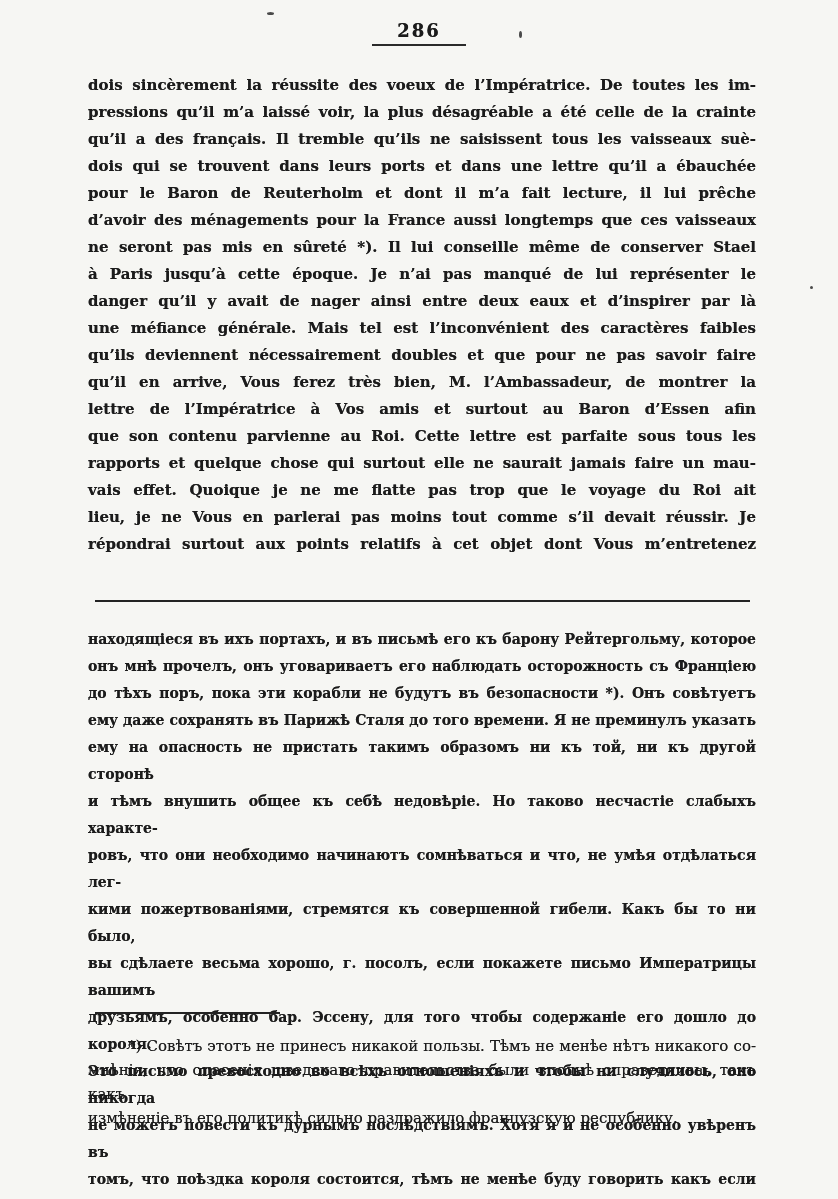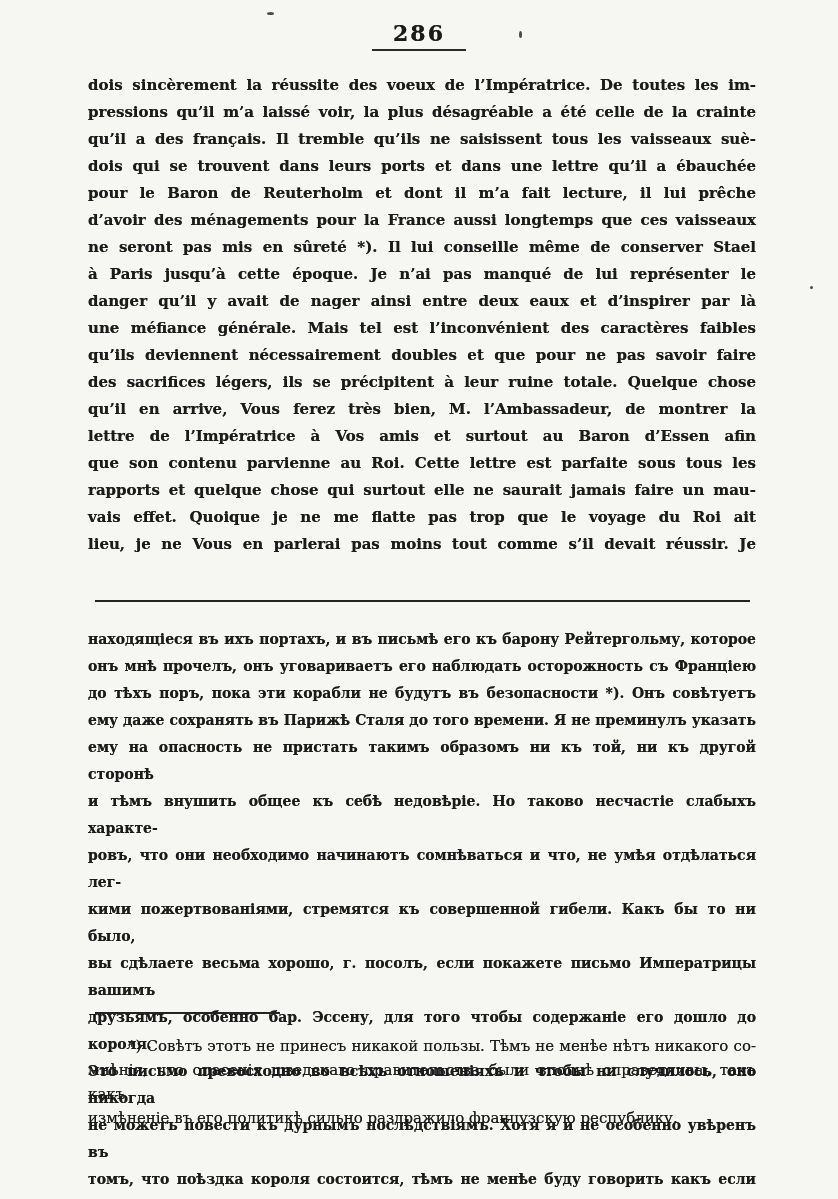--- a/index.html
+++ b/index.html
@@ -20,21 +20,21 @@
   
   .page-number-wrap {
     position: absolute;
     top: 20px;
     left: 0;
     width: 100%;
     text-align: center;
   }
   .page-number {
     display: inline-block;
-    font-size: 22px;
+    font-size: 18px;
     font-weight: bold;
     letter-spacing: 2px;
     text-shadow: 0 0 0.5px rgba(20,20,20,0.75);
   }
   .page-number-rule {
     width: 94px;
     height: 0;
     border-top: 2px solid #2a2a2a;
     margin: 3px auto 0 auto;
   }
@@ -108,27 +108,27 @@
       <div class="line">pressions qu’il m’a laissé voir, la plus désagréable a été celle de la crainte</div>
       <div class="line">qu’il a des français. Il tremble qu’ils ne saisissent tous les vaisseaux suè-</div>
       <div class="line">dois qui se trouvent dans leurs ports et dans une lettre qu’il a ébauchée</div>
       <div class="line">pour le Baron de Reuterholm et dont il m’a fait lecture, il lui prêche</div>
       <div class="line">d’avoir des ménagements pour la France aussi longtemps que ces vaisseaux</div>
       <div class="line">ne seront pas mis en sûreté *). Il lui conseille même de conserver Stael</div>
       <div class="line">à Paris jusqu’à cette époque. Je n’ai pas manqué de lui représenter le</div>
       <div class="line">danger qu’il y avait de nager ainsi entre deux eaux et d’inspirer par là</div>
       <div class="line">une méfiance générale. Mais tel est l’inconvénient des caractères faibles</div>
       <div class="line">qu’ils deviennent nécessairement doubles et que pour ne pas savoir faire</div>
-      <div class="line">des sacrifices légers, ils se précipitent à leur ruine totale. Quelque chose</div>
       <div class="line">qu’il en arrive, Vous ferez très bien, M. l’Ambassadeur, de montrer la</div>
       <div class="line">lettre de l’Impératrice à Vos amis et surtout au Baron d’Essen afin</div>
       <div class="line">que son contenu parvienne au Roi. Cette lettre est parfaite sous tous les</div>
       <div class="line">rapports et quelque chose qui surtout elle ne saurait jamais faire un mau-</div>
       <div class="line">vais effet. Quoique je ne me flatte pas trop que le voyage du Roi ait</div>
       <div class="line">lieu, je ne Vous en parlerai pas moins tout comme s’il devait réussir. Je</div>
+      <div class="line">répondrai surtout aux points relatifs à cet objet dont Vous m’entretenez</div>
     </div>
 
   <div class="section-divider"></div>
 
   <div class="text-block russian-block">
       <div class="line">находящіеся въ ихъ портахъ, и въ письмѣ его къ барону Рейтергольму, которое</div>
       <div class="line">онъ мнѣ прочелъ, онъ уговариваетъ его наблюдать осторожность съ Франціею</div>
       <div class="line">до тѣхъ поръ, пока эти корабли не будутъ въ безопасности *). Онъ совѣтуетъ</div>
       <div class="line">ему даже сохранять въ Парижѣ Сталя до того времени. Я не преминулъ указать</div>
       <div class="line">ему на опасность не пристать такимъ образомъ ни къ той, ни къ другой сторонѣ</div>

